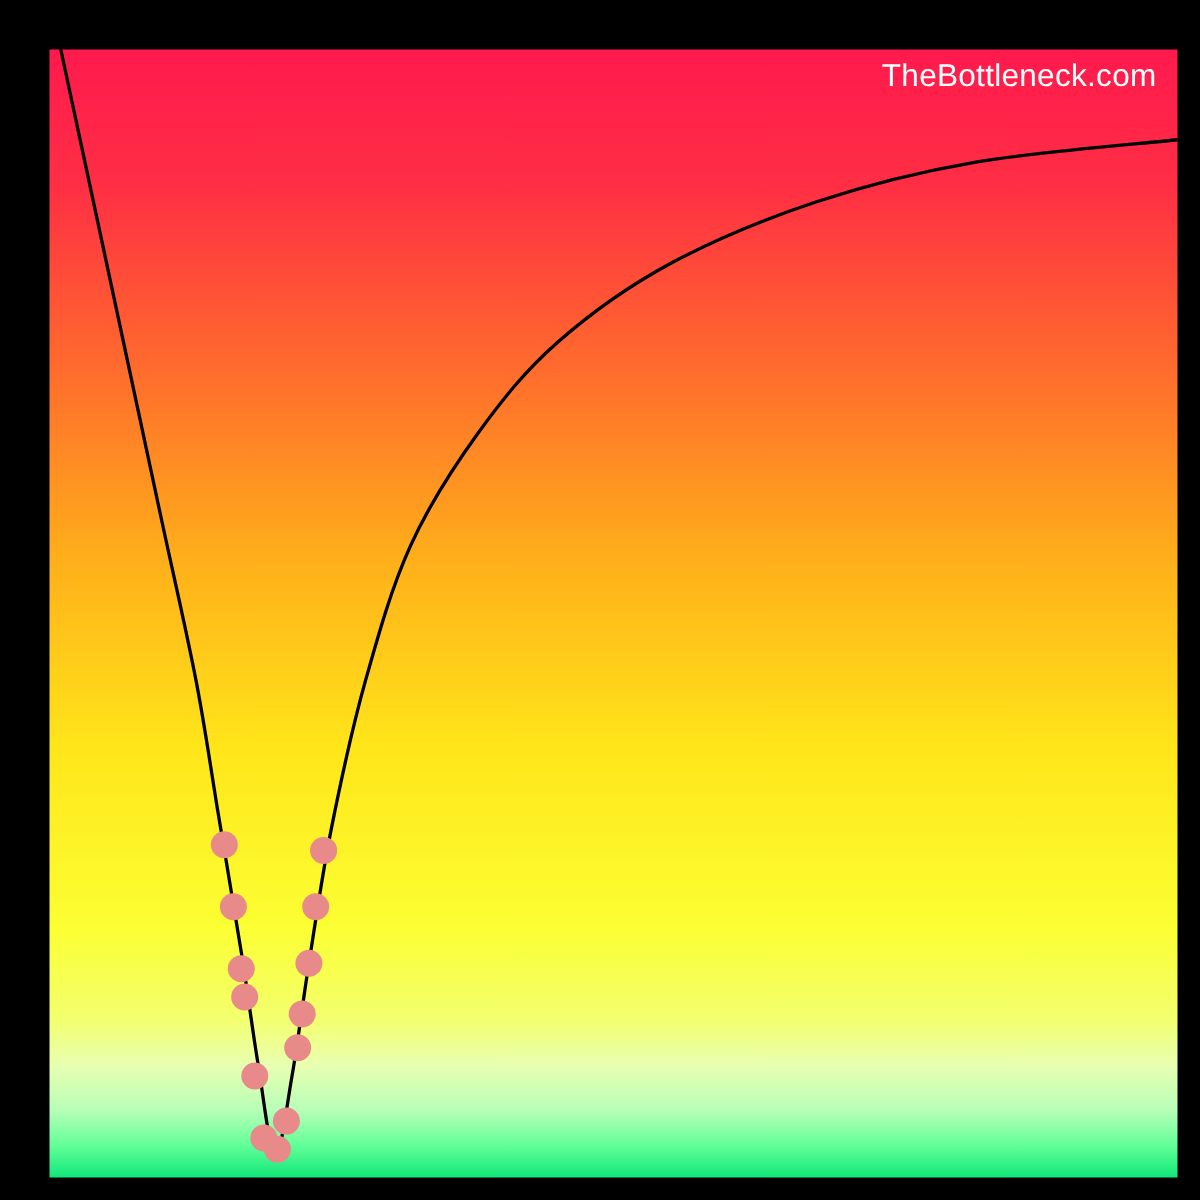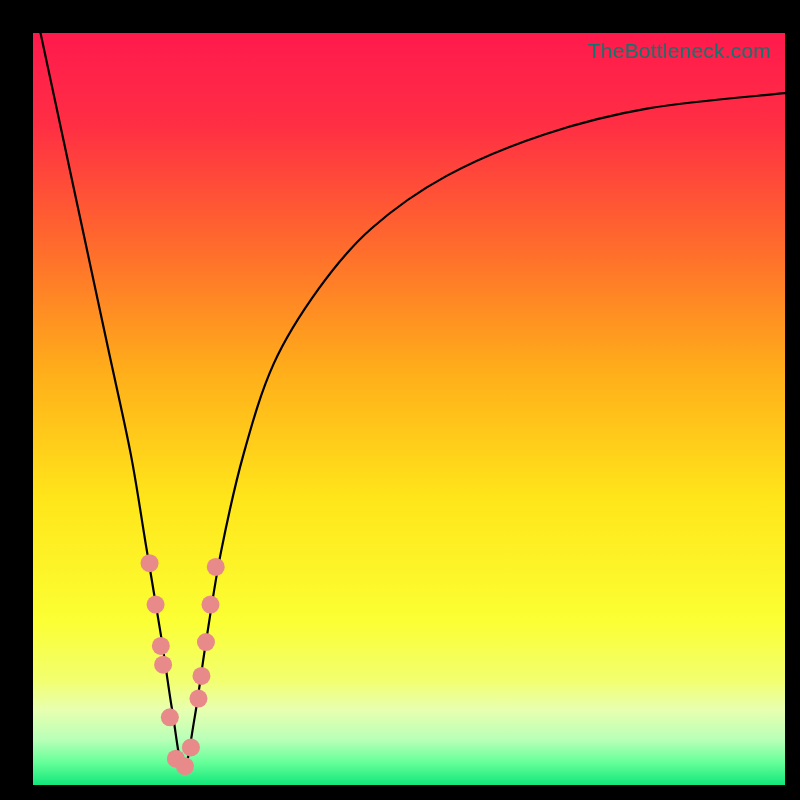--- a/index.html
+++ b/index.html
@@ -22,21 +22,21 @@
     background: #000;
   }
   .gradient {
     position: absolute;
     left: 0; top: 0; right: 0; bottom: 0;
   }
   .watermark {
     position: absolute;
     top: 6px;
     right: 14px;
-    color: #0f766e;
+    color: #ffffff;
     font-size: 21px;
     font-weight: 500;
     letter-spacing: 0.2px;
     user-select: none;
   }
   svg.curve {
     position: absolute;
     left: 0; top: 0;
   }
 </style>

